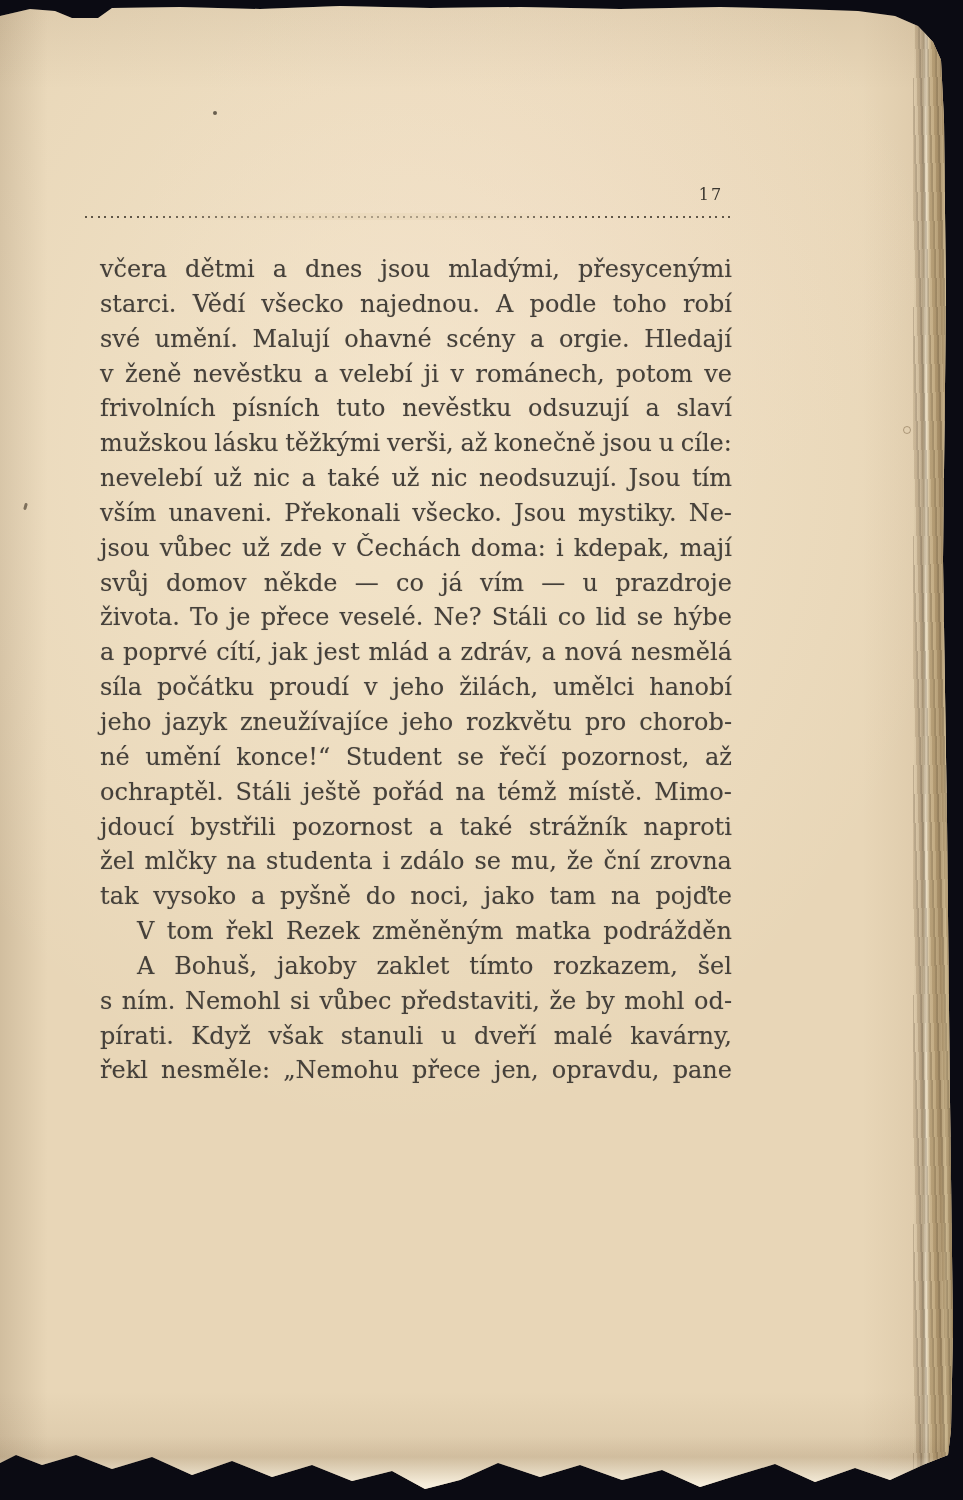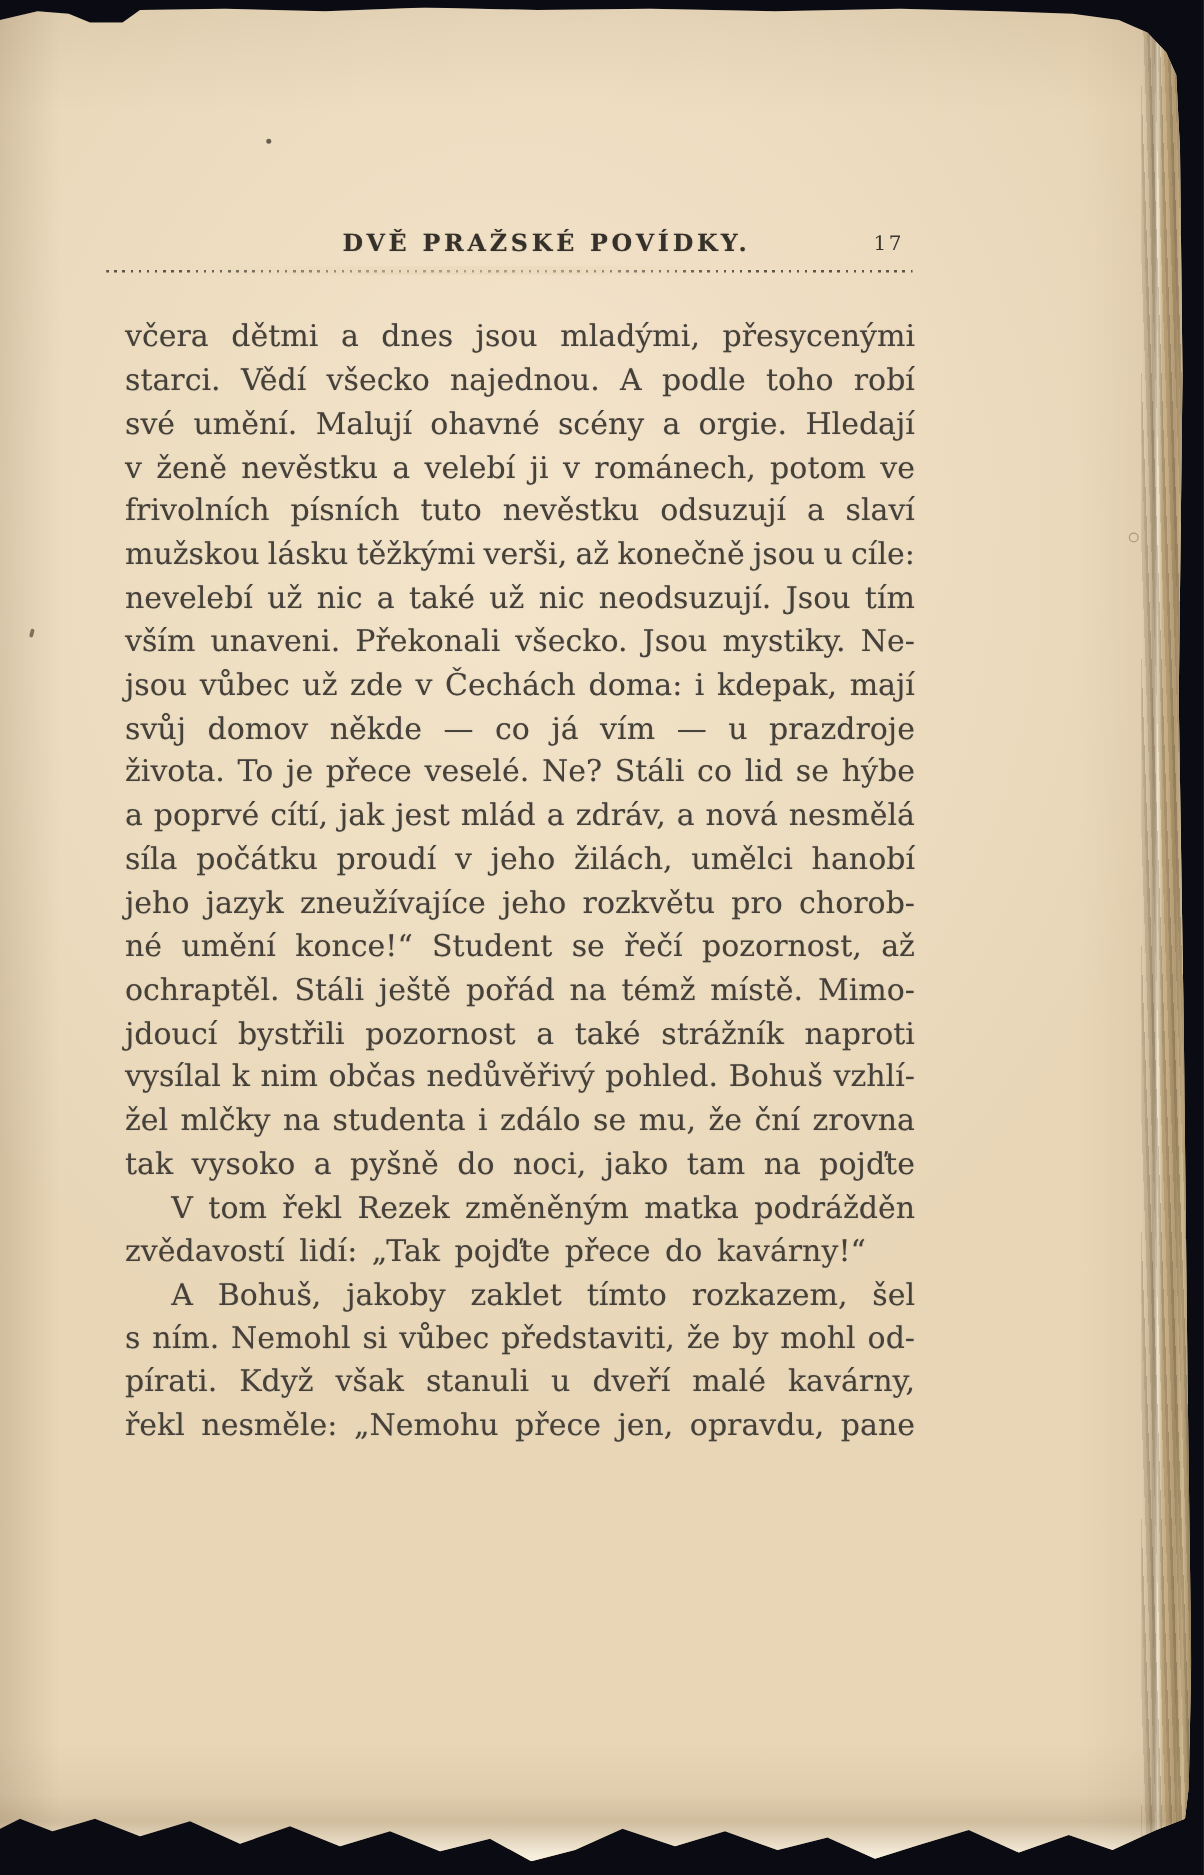--- a/index.html
+++ b/index.html
@@ -83,21 +83,21 @@
       rgba(232,214,183,0) 8%, rgba(232,214,183,0.55) 35%,
       rgba(232,214,183,0.55) 55%, rgba(232,214,183,0) 78%);
   }
   .body-text{
     position:absolute;left:100px;top:252px;width:632px;
     font-size:24px;color:#45403a;
     text-shadow:0 0 1px rgba(69,64,58,.28);
   }
   .line{
     height:34.85px;line-height:34.85px;
-    display:flex;justify-content:space-between;white-space:nowrap;
+    display:flex;justify-content:space-between;white-space:nowrap;text-align:right;
   }
   .line.natural{display:block;word-spacing:4px;}
   .line.indent{padding-left:37px;}
   
   .speck{position:absolute;}
   .speck.s1{left:213px;top:111px;width:4px;height:4px;border-radius:50%;
     background:rgba(60,52,40,0.75);}
   .speck.s2{left:24px;top:503px;width:3px;height:7px;border-radius:2px;
     background:rgba(70,60,45,0.65);transform:rotate(15deg);}
   .speck.s3{left:903px;top:426px;width:6px;height:6px;border-radius:50%;
@@ -105,21 +105,20 @@
 </style>
 </head>
 <body>
 
 <div class="stage">
   <div class="page">
     <div class="top-highlight"></div>
     <div class="fore-edge"></div>
     <div class="surface-edge"></div>
 
-    <span class="running-title">DVĚ PRAŽSKÉ POVÍDKY.</span>
     <span class="page-number">17</span>
     <div class="rule"></div>
 
     <main class="body-text">
         <div class="line">
           <span>včera</span>
           <span>dětmi</span>
           <span>a</span>
           <span>dnes</span>
           <span>jsou</span>
@@ -291,30 +290,20 @@
         <div class="line">
           <span>jdoucí</span>
           <span>bystřili</span>
           <span>pozornost</span>
           <span>a</span>
           <span>také</span>
           <span>strážník</span>
           <span>naproti</span>
         </div>
         <div class="line">
-          <span>vysílal</span>
-          <span>k</span>
-          <span>nim</span>
-          <span>občas</span>
-          <span>nedůvěřivý</span>
-          <span>pohled.</span>
-          <span>Bohuš</span>
-          <span>vzhlí-</span>
-        </div>
-        <div class="line">
           <span>žel</span>
           <span>mlčky</span>
           <span>na</span>
           <span>studenta</span>
           <span>i</span>
           <span>zdálo</span>
           <span>se</span>
           <span>mu,</span>
           <span>že</span>
           <span>ční</span>
@@ -334,21 +323,20 @@
         </div>
         <div class="line indent">
           <span>V</span>
           <span>tom</span>
           <span>řekl</span>
           <span>Rezek</span>
           <span>změněným</span>
           <span>matka</span>
           <span>podrážděn</span>
         </div>
-        <div class="line natural">zvědavostí lidí: „Tak pojďte přece do kavárny!“</div>
         <div class="line indent">
           <span>A</span>
           <span>Bohuš,</span>
           <span>jakoby</span>
           <span>zaklet</span>
           <span>tímto</span>
           <span>rozkazem,</span>
           <span>šel</span>
         </div>
         <div class="line">

